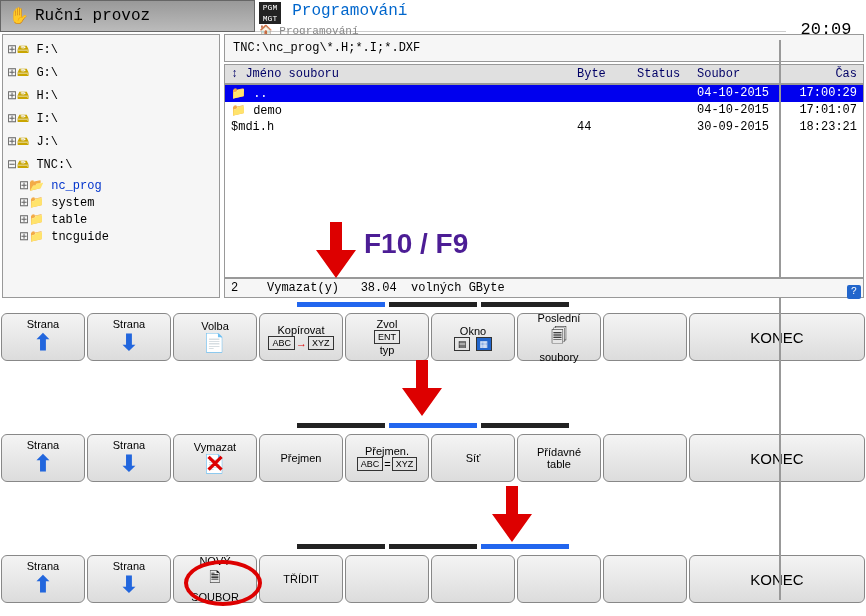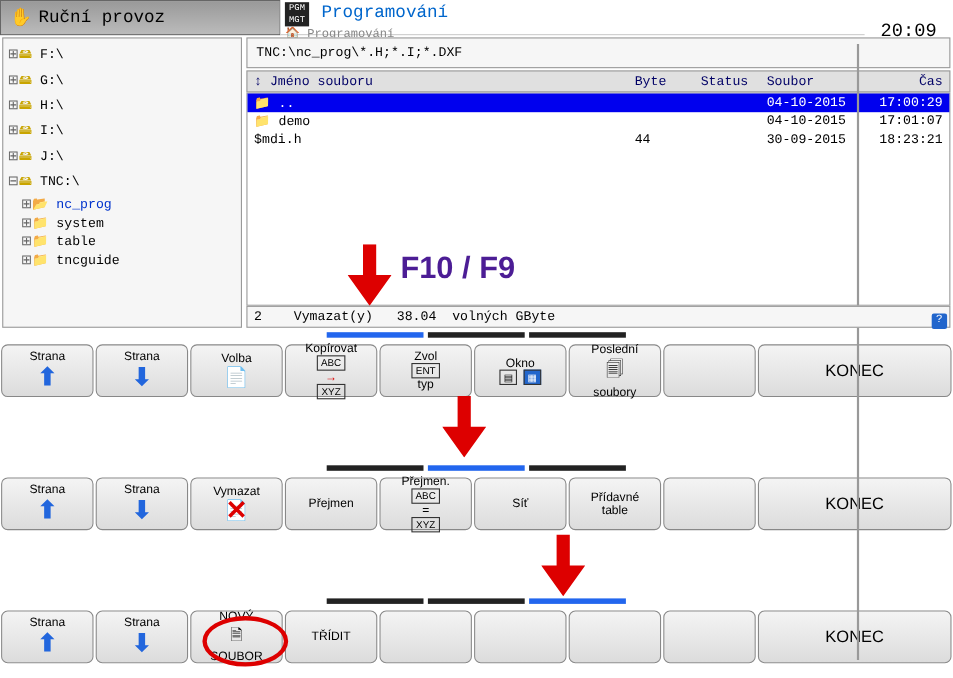--- a/index.html
+++ b/index.html
@@ -32,21 +32,21 @@
 .file-row { display: flex; padding: 1px 6px; font-family: "Courier New"; }
 .file-row.sel { background: #0000ee; color: #fff; }
 .status-line { border: 1px solid #999; background: #f6f6f6; padding: 2px 6px; font-family: "Courier New"; position: relative; }
 .help-icon { position: absolute; right: 2px; bottom: -2px; width: 14px; height: 14px; background: #2266cc; color: #fff; border-radius: 2px; text-align: center; font-size: 10px; line-height: 14px; }
 .softkey-bar { display: flex; height: 48px; margin-top: 4px; }
 .softkey { width: 84px; border: 1px solid #888; background: linear-gradient(#f4f4f4, #dcdcdc); margin: 0 1px; display: flex; flex-direction: column; align-items: center; justify-content: center; font-family: Arial, sans-serif; font-size: 11px; text-align: center; border-radius: 6px; }
 .softkey-wide { flex: 1; border: 1px solid #888; background: linear-gradient(#f4f4f4, #dcdcdc); margin: 0 1px; display: flex; align-items: center; justify-content: center; font-family: Arial, sans-serif; font-size: 15px; border-radius: 6px; }
 .arrow-up-blue { color: #2266dd; font-size: 22px; font-weight: bold; }
 .arrow-down-blue { color: #2266dd; font-size: 22px; font-weight: bold; }
 .sk-box { border: 1px solid #333; padding: 1px 3px; font-size: 9px; margin: 0 1px; }
-.sk-copy { display: flex; align-items: center; flex-direction: column; }
+.sk-copy { display: flex; align-items: center; }
 .red-arrow { color: #d00; font-weight: bold; }
 .x-del { position: relative; }
 .x-del::after { content: "✕"; color: #d00; font-size: 24px; position: absolute; left: 50%; top: 50%; transform: translate(-50%, -50%); font-weight: bold; }
 .gap { height: 60px; position: relative; }
 .page-tabs { display: flex; justify-content: center; gap: 4px; padding: 2px 0; }
 .tab-seg { width: 88px; height: 5px; background: #222; }
 .tab-seg.active { background: #2266ee; }
 .annotation-arrow { position: absolute; }
 .big-arrow { width: 40px; height: 56px; }
 .big-arrow svg { width: 100%; height: 100%; }

